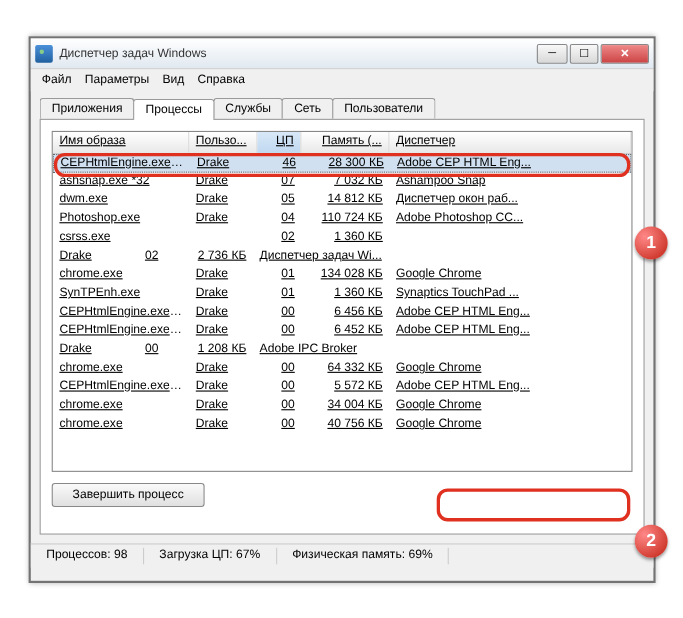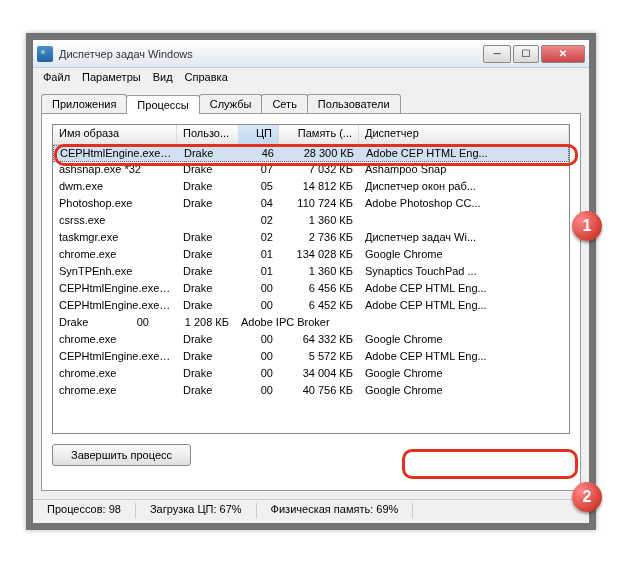--- a/index.html
+++ b/index.html
@@ -1,32 +1,32 @@
 <!DOCTYPE html>
 <html><head>
 <meta charset="utf-8">
 <style>
 * { box-sizing: border-box; margin: 0; padding: 0; }
 body { font-family: "Segoe UI", Tahoma, sans-serif; font-size: 11px; background: #fff; width: 621px; height: 562px; position: relative; }
-.window { position: absolute; left: 26px; top: 33px; width: 570px; height: 497px; border: 7px solid #737373; background: #f0f0f0; box-shadow: 0 0 5px rgba(0,0,0,0.3); }
+.window { position: absolute; left: 26px; top: 33px; width: 570px; height: 497px; border: 2px solid #737373; background: #f0f0f0; box-shadow: 0 0 5px rgba(0,0,0,0.3); }
 .titlebar { height: 28px; background: linear-gradient(#fff, #e0e8f0); display: flex; align-items: center; padding: 0 4px; border-bottom: 1px solid #ccc; }
 .titlebar-icon { width: 16px; height: 16px; background: linear-gradient(#4a90d9, #2060a0); border-radius: 2px; margin-right: 6px; position: relative; }
 .titlebar-icon::after { content: ''; position: absolute; left: 4px; top: 4px; width: 4px; height: 4px; background: #8c8; border-radius: 50%; }
 .titlebar-text { flex: 1; color: #333; }
 .win-btns { display: flex; gap: 2px; }
 .win-btn { width: 28px; height: 18px; border: 1px solid #888; background: linear-gradient(#f8f8f8, #d8d8d8); border-radius: 2px; display: flex; align-items: center; justify-content: center; font-size: 10px; cursor: pointer; }
 .win-btn.max { width: 26px; }
 .win-btn.close { width: 44px; background: linear-gradient(#e88, #c44); color: #fff; font-weight: bold; }
 .menubar { height: 20px; display: flex; gap: 8px; padding: 2px 8px; background: #f0f0f0; }
 .menu-item { cursor: pointer; padding: 1px 2px; }
 .tabbar { display: flex; margin: 6px 8px 0 8px; }
 .tab { padding: 3px 10px; border: 1px solid #999; border-bottom: none; background: #f0f0f0; margin-right: -1px; cursor: pointer; border-radius: 3px 3px 0 0; }
 .tab.active { background: #fff; position: relative; top: 1px; z-index: 2; }
 .content { margin: 0 8px 8px 8px; border: 1px solid #999; background: #fff; padding: 10px; height: 378px; position: relative; }
-.table-wrap { border: 1px solid #888; height: 310px; overflow: hidden; position: relative; }
+.table-wrap { border: 1px solid #888; height: 310px; overflow: hidden; position: relative; text-decoration: underline; }
 .thead { display: flex; background: linear-gradient(#fff, #e8e8e8); border-bottom: 1px solid #ccc; height: 20px; }
 .th { padding: 2px 6px; border-right: 1px solid #ddd; overflow: hidden; white-space: nowrap; cursor: pointer; }
 .th.sorted { background: linear-gradient(#d8e8f8, #c0d8f0); }
 .c0 { width: 124px; }
 .c1 { width: 62px; }
 .c2 { width: 40px; text-align: right; }
 .c3 { width: 80px; text-align: right; }
 .c4 { flex: 1; }
 .tbody { overflow-y: scroll; height: 289px; }
 .tr { display: flex; height: 17px; align-items: flex-start; }
@@ -111,21 +111,20 @@
             <div class="td c4">Adobe Photoshop CC...</div>
           </div>
           <div class="tr">
             <div class="td c0">csrss.exe</div>
             <div class="td c1"></div>
             <div class="td c2">02</div>
             <div class="td c3">1 360 КБ</div>
             <div class="td c4"></div>
           </div>
           <div class="tr">
-            <div class="td c0">taskmgr.exe</div>
             <div class="td c1">Drake</div>
             <div class="td c2">02</div>
             <div class="td c3">2 736 КБ</div>
             <div class="td c4">Диспетчер задач Wi...</div>
           </div>
           <div class="tr">
             <div class="td c0">chrome.exe</div>
             <div class="td c1">Drake</div>
             <div class="td c2">01</div>
             <div class="td c3">134 028 КБ</div>

